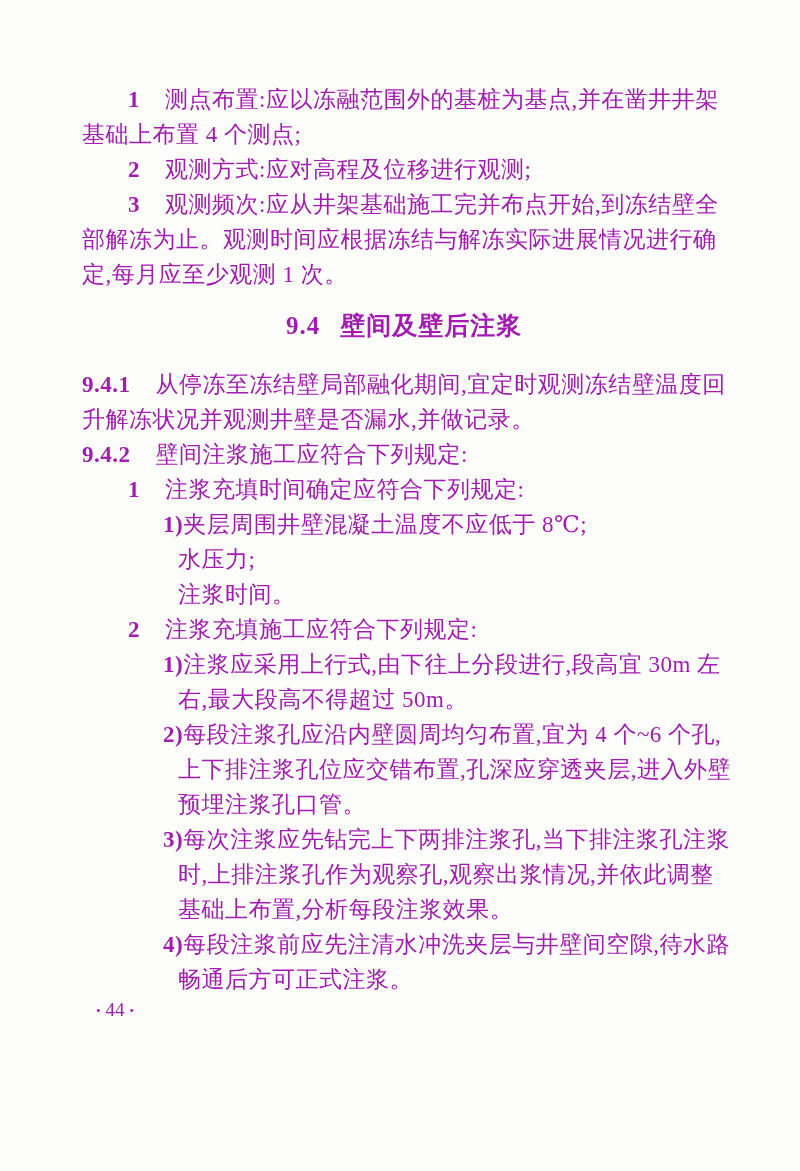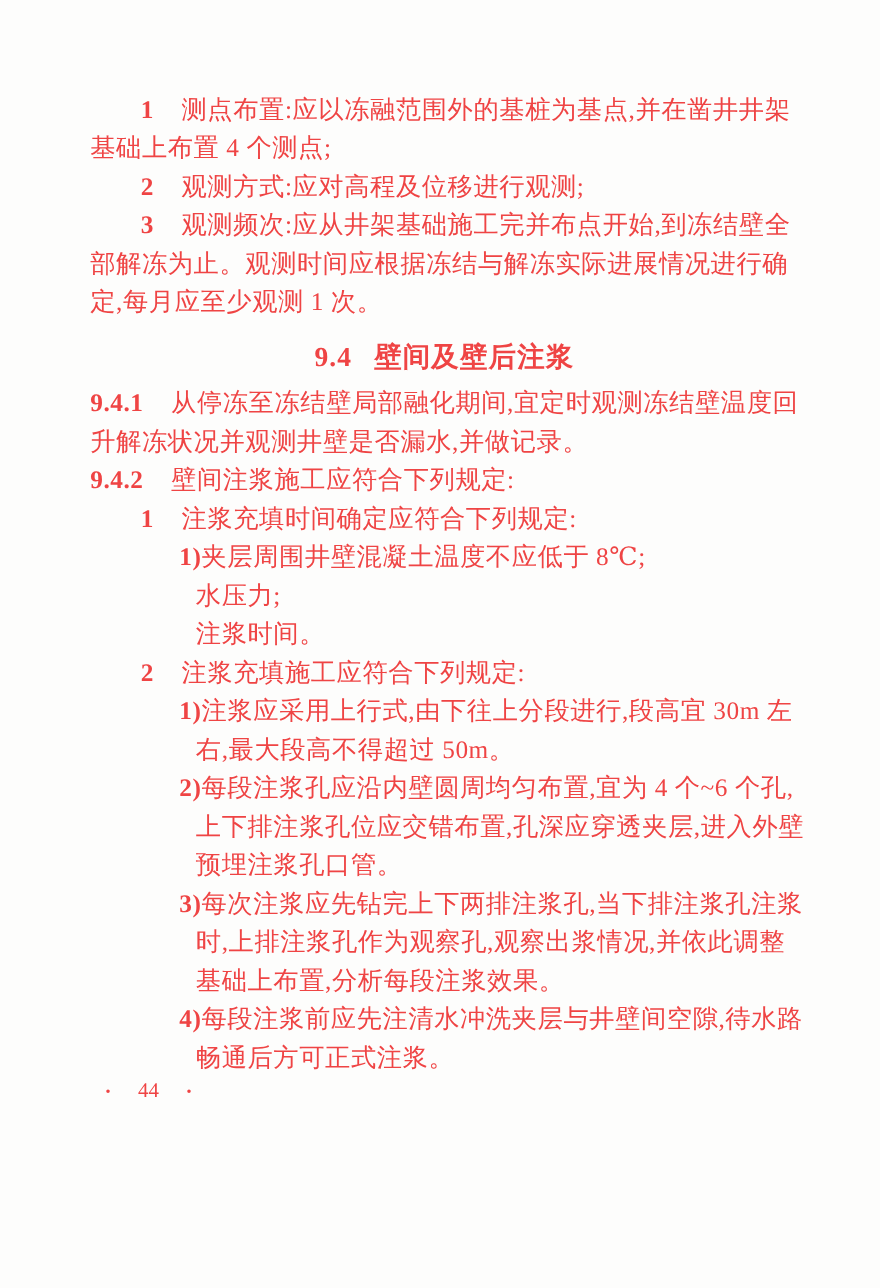--- a/index.html
+++ b/index.html
@@ -1,51 +1,51 @@
 <!DOCTYPE html>
 <html><head>
 <meta charset="utf-8">
 <style>
   html,body{margin:0;padding:0;background:#ffffff;}
   .page{
     position:relative;
     width:800px;height:1171px;
     background:#fdfdfc;
-    color:#ef4444;
+    color:#a21caf;
     font-family:"Liberation Serif","DejaVu Serif",serif;
     overflow:hidden;
   }
   .content{padding:82px 74px 0 82px;}
   .line{
     height:35px;line-height:35px;
     font-size:23px;letter-spacing:0.5px;
     white-space:nowrap;
   }
   .m{font-weight:700;}
   .item{padding-left:46px;}
   .item .m,.clause .m{margin-right:25px;}
   .sub{padding-left:81px;}
   .subc{padding-left:96px;}
   .heading{
     height:35px;line-height:35px;
-    margin:16px 0 6px 0;
+    margin:16px 0 24px 0;
     text-align:center;
     font-weight:700;font-size:25px;letter-spacing:1px;
     white-space:nowrap;
   }
   .h-num{margin-right:20px;}
   .footer{
     margin-top:1px;
     padding-left:14px;
     height:24px;line-height:24px;
     font-size:19px;
     white-space:nowrap;
   }
   .f-dot{font-size:13px;vertical-align:1px;}
-  .f-num{margin:0 25px;}
+  .f-num{margin:0 5px;}
 </style>
 </head>
 <body>
 
 <div class="page">
   <div class="content">
 
     <div class="line item"><span class="m">1</span><span class="t">测点布置:应以冻融范围外的基桩为基点,并在凿井井架</span></div>
     <div class="line"><span class="t">基础上布置 4 个测点;</span></div>
     <div class="line item"><span class="m">2</span><span class="t">观测方式:应对高程及位移进行观测;</span></div>

